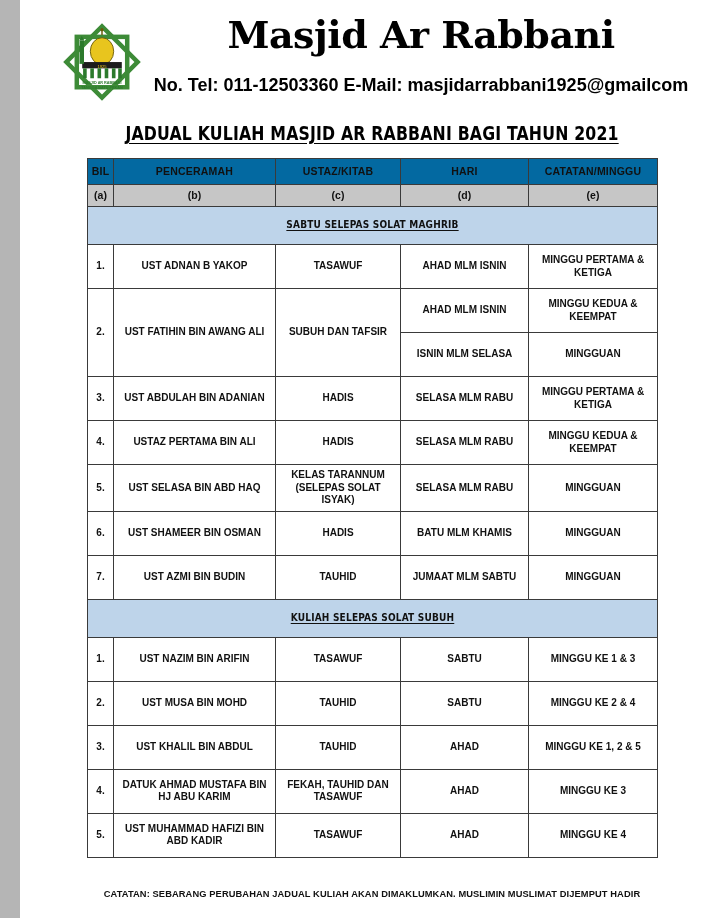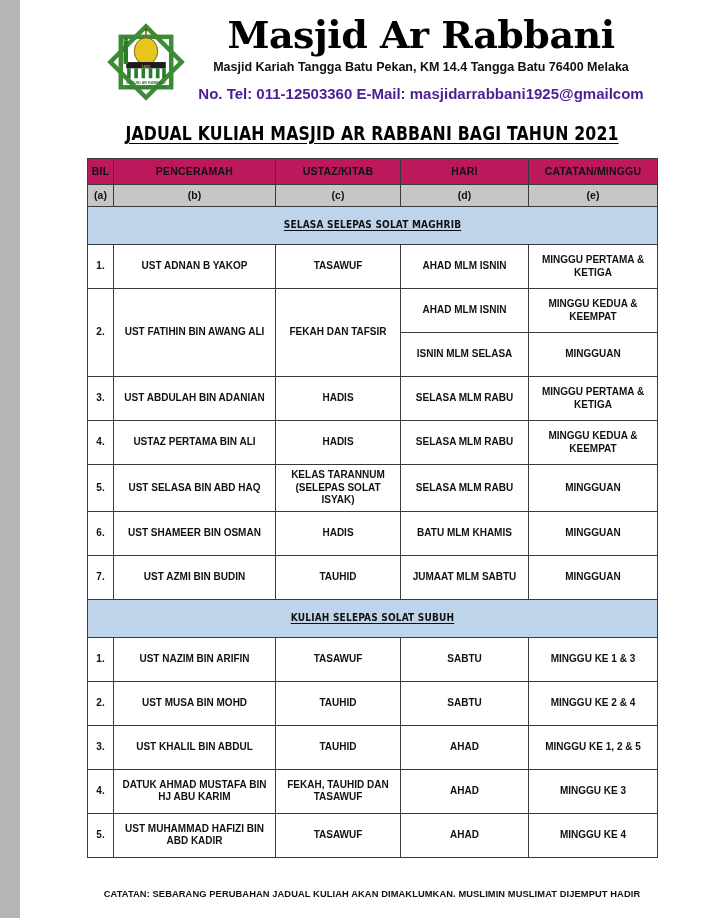--- a/index.html
+++ b/index.html
@@ -52,24 +52,24 @@
     white-space: nowrap;
   }
   .addr {
     font-size: 12.5px;
     font-weight: 700;
     color: #111;
     margin-top: 5px;
     white-space: nowrap;
   }
   .contact {
-    font-size: 15px;
-    font-weight: 700;
-    color: #4c1d95;
-    margin-top: 11px;
+    font-size: 18px;
+    font-weight: 700;
+    color: #000000;
+    margin-top: 20px;
     white-space: nowrap;
   }
   .doc-title {
     margin-top: 12px;
     font-family: "DejaVu Sans Condensed", "Liberation Sans Narrow", "Liberation Sans", sans-serif;
     font-weight: 700;
     font-size: 19px;
     letter-spacing: 0.2px;
     color: #000;
     text-decoration: underline;
@@ -97,21 +97,21 @@
     padding: 4px 3px;
     line-height: 1.25;
   }
   col.c-bil   { width: 26px; }
   col.c-pen   { width: 162px; }
   col.c-bid   { width: 125px; }
   col.c-hari  { width: 128px; }
   col.c-cat   { width: 129px; }
 
   tr.hdr td {
-    background: #be185d;
+    background: #0369a1;
     font-size: 10.5px;
     height: 26px;
     letter-spacing: 0.2px;
   }
   tr.subhdr td {
     background: #c6c6c6;
     font-size: 10.5px;
     height: 22px;
   }
   td.section {
@@ -184,21 +184,20 @@
           <rect x="25" y="28" width="5" height="26" fill="#2c7a2c"></rect>
           <path d="M27.5 23 L30.5 28 L24.5 28 Z" fill="#2c7a2c"></path>
 
           <text x="50" y="76.5" font-size="4.2" fill="#2c7a2c" text-anchor="middle" font-family="'Liberation Sans',sans-serif" font-weight="bold">MASJID AR RABBANI</text>
           <text x="50" y="81.5" font-size="4.2" fill="#2c7a2c" text-anchor="middle" font-family="'Liberation Sans',sans-serif" font-weight="bold">TANGGA BATU PEKAN</text>
         </svg>
       </div>
 
       <div class="brandtext">
         <div class="mosque-name">Masjid Ar Rabbani</div>
-        <div class="addr">Masjid Kariah Tangga Batu Pekan, KM 14.4 Tangga Batu 76400 Melaka</div>
         <div class="contact">No. Tel: 011-12503360 E-Mail: masjidarrabbani1925@gmailcom</div>
       </div>
     </div>
 
     <div class="doc-title">JADUAL KULIAH MASJID AR RABBANI BAGI TAHUN 2021</div>
   </div>
 
   <div class="table-wrap">
     <table class="sched">
       <colgroup>
@@ -220,35 +219,35 @@
 
         <tr class="subhdr">
           <td>(a)</td>
           <td>(b)</td>
           <td>(c)</td>
           <td>(d)</td>
           <td>(e)</td>
         </tr>
 
         <tr>
-          <td class="section" colspan="5">SELASA SELEPAS SOLAT MAGHRIB</td>
+          <td class="section" colspan="5">SABTU SELEPAS SOLAT MAGHRIB</td>
         </tr>
 
         <tr class="body">
           <td class="bil">1.</td>
           <td class="name">UST ADNAN B YAKOP</td>
           <td>TASAWUF</td>
           <td>AHAD MLM ISNIN</td>
           <td>MINGGU PERTAMA &amp; KETIGA</td>
         </tr>
 
         <tr class="body">
           <td class="bil" rowspan="2">2.</td>
           <td class="name" rowspan="2">UST FATIHIN BIN AWANG ALI</td>
-          <td rowspan="2">FEKAH DAN TAFSIR</td>
+          <td rowspan="2">SUBUH DAN TAFSIR</td>
           <td>AHAD MLM ISNIN</td>
           <td>MINGGU KEDUA &amp; KEEMPAT</td>
         </tr>
         <tr class="body">
           <td>ISNIN MLM SELASA</td>
           <td>MINGGUAN</td>
         </tr>
 
         <tr class="body">
           <td class="bil">3.</td>

